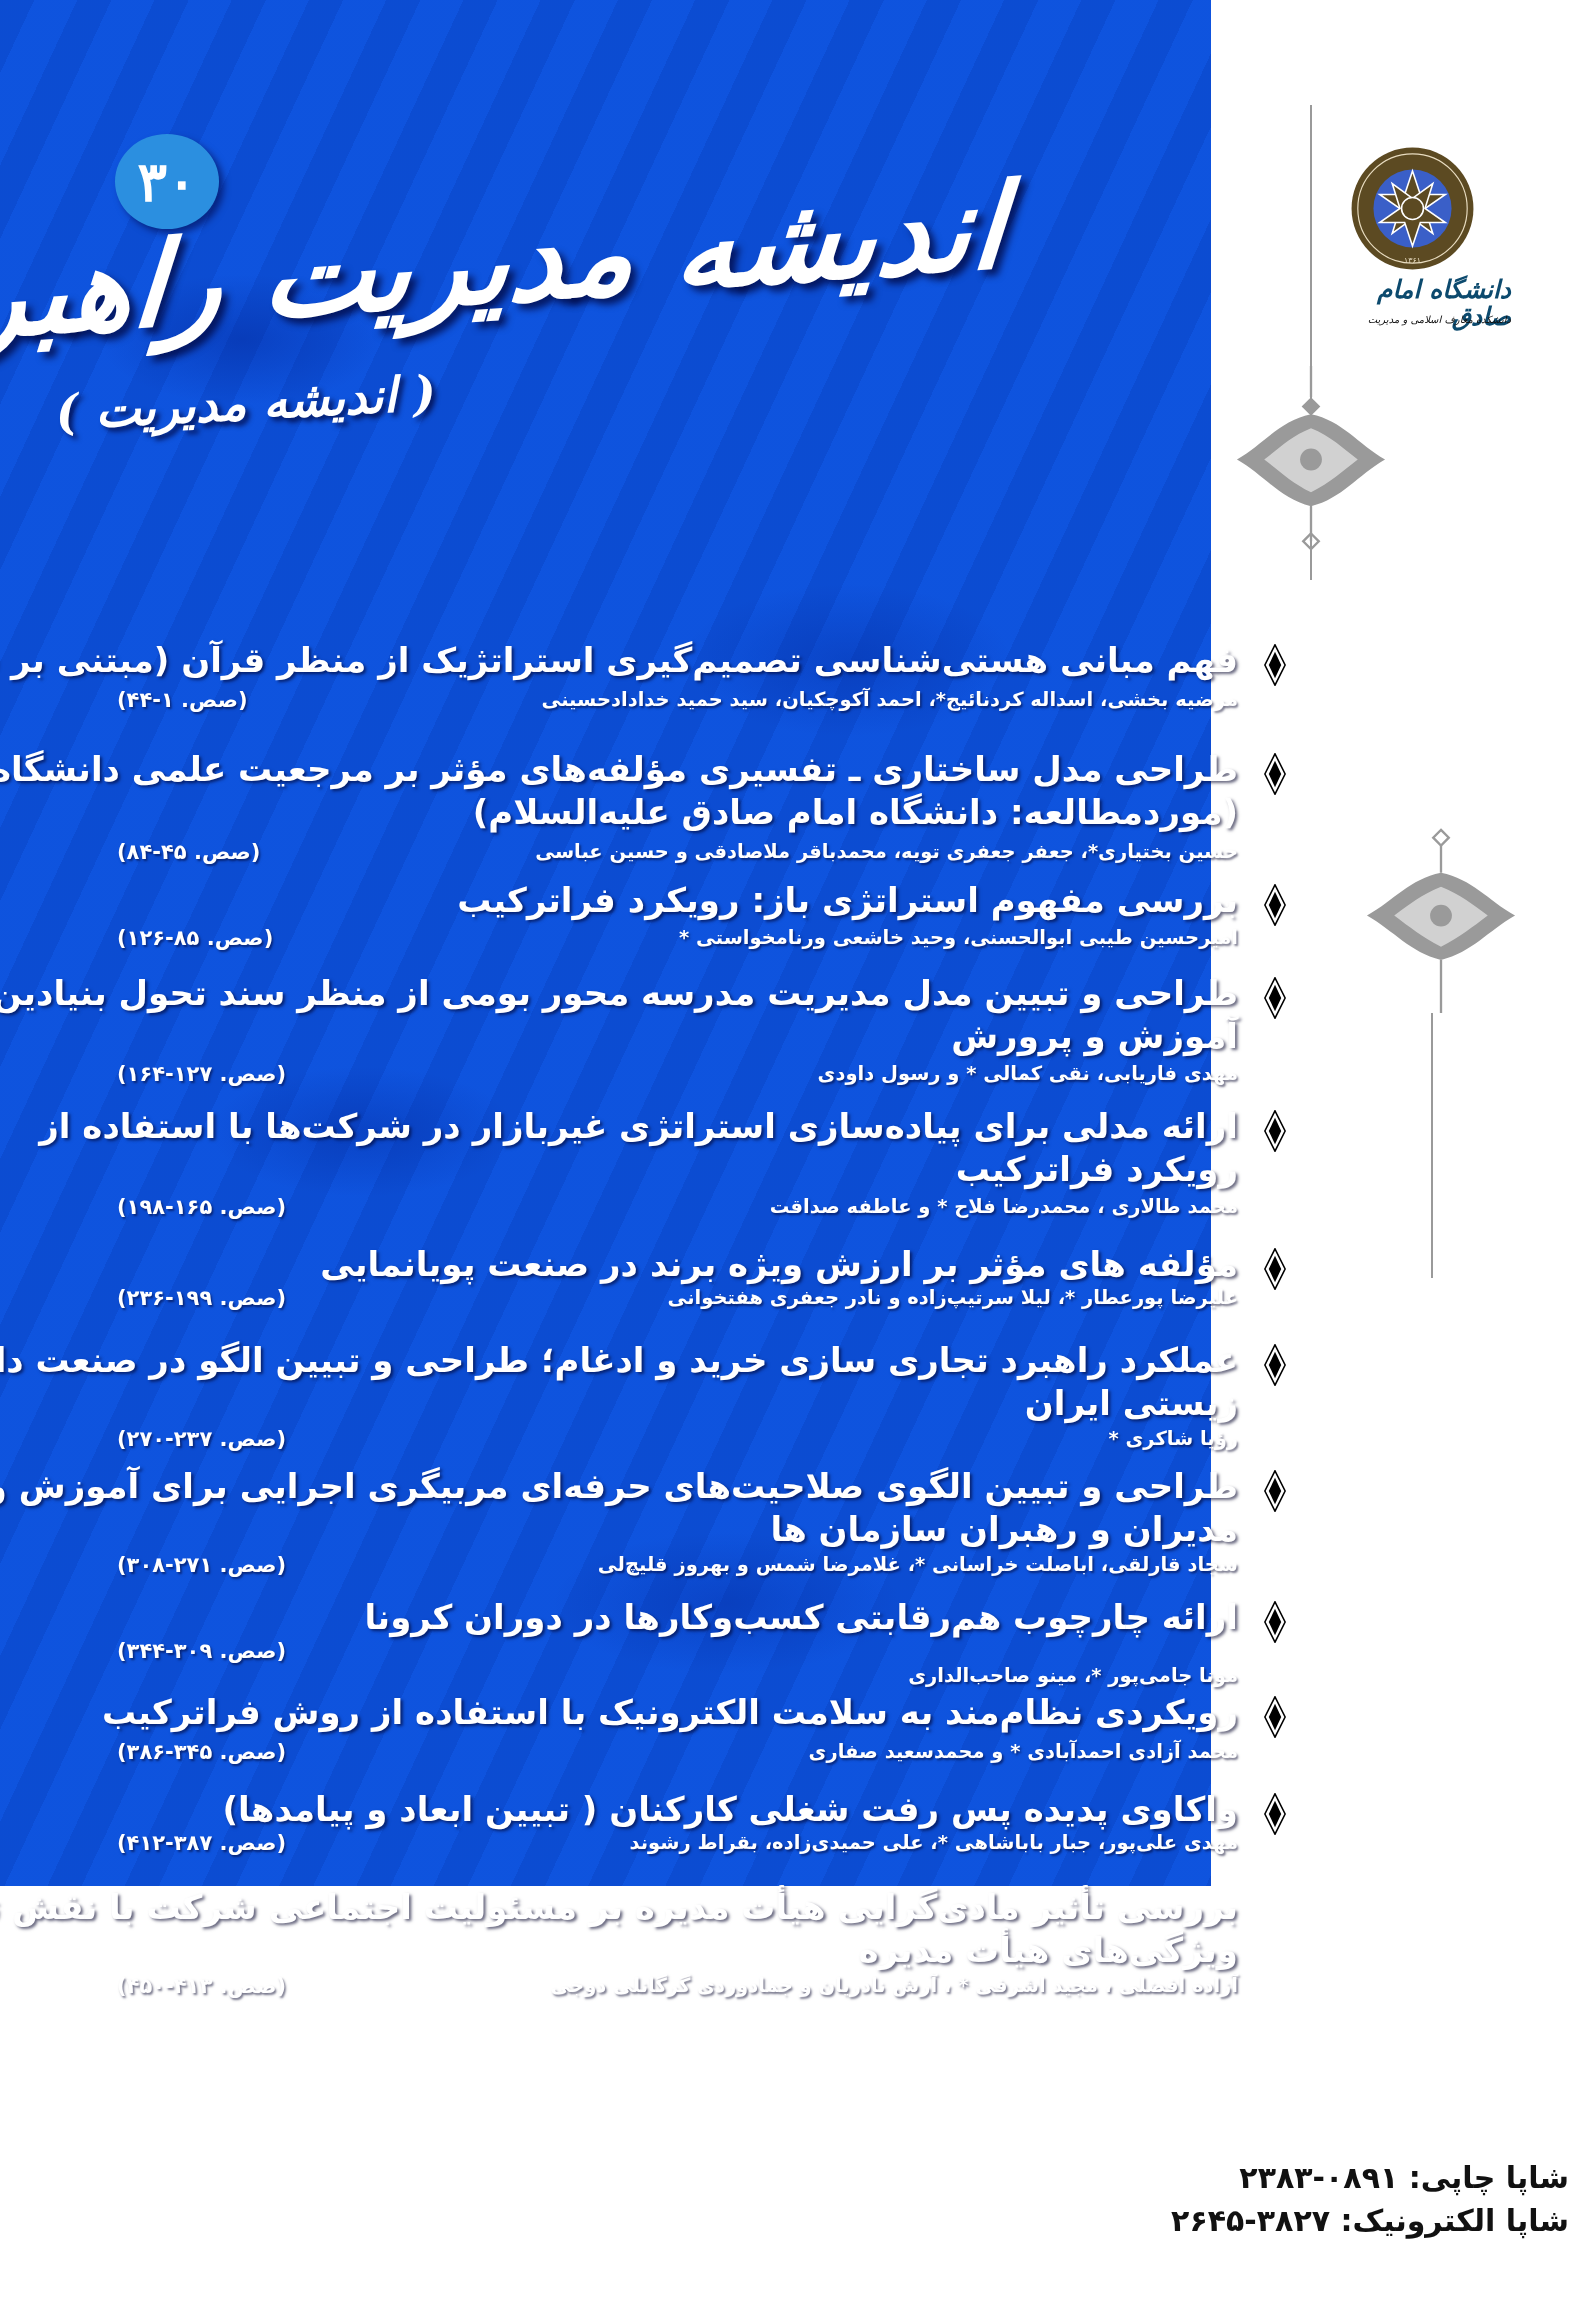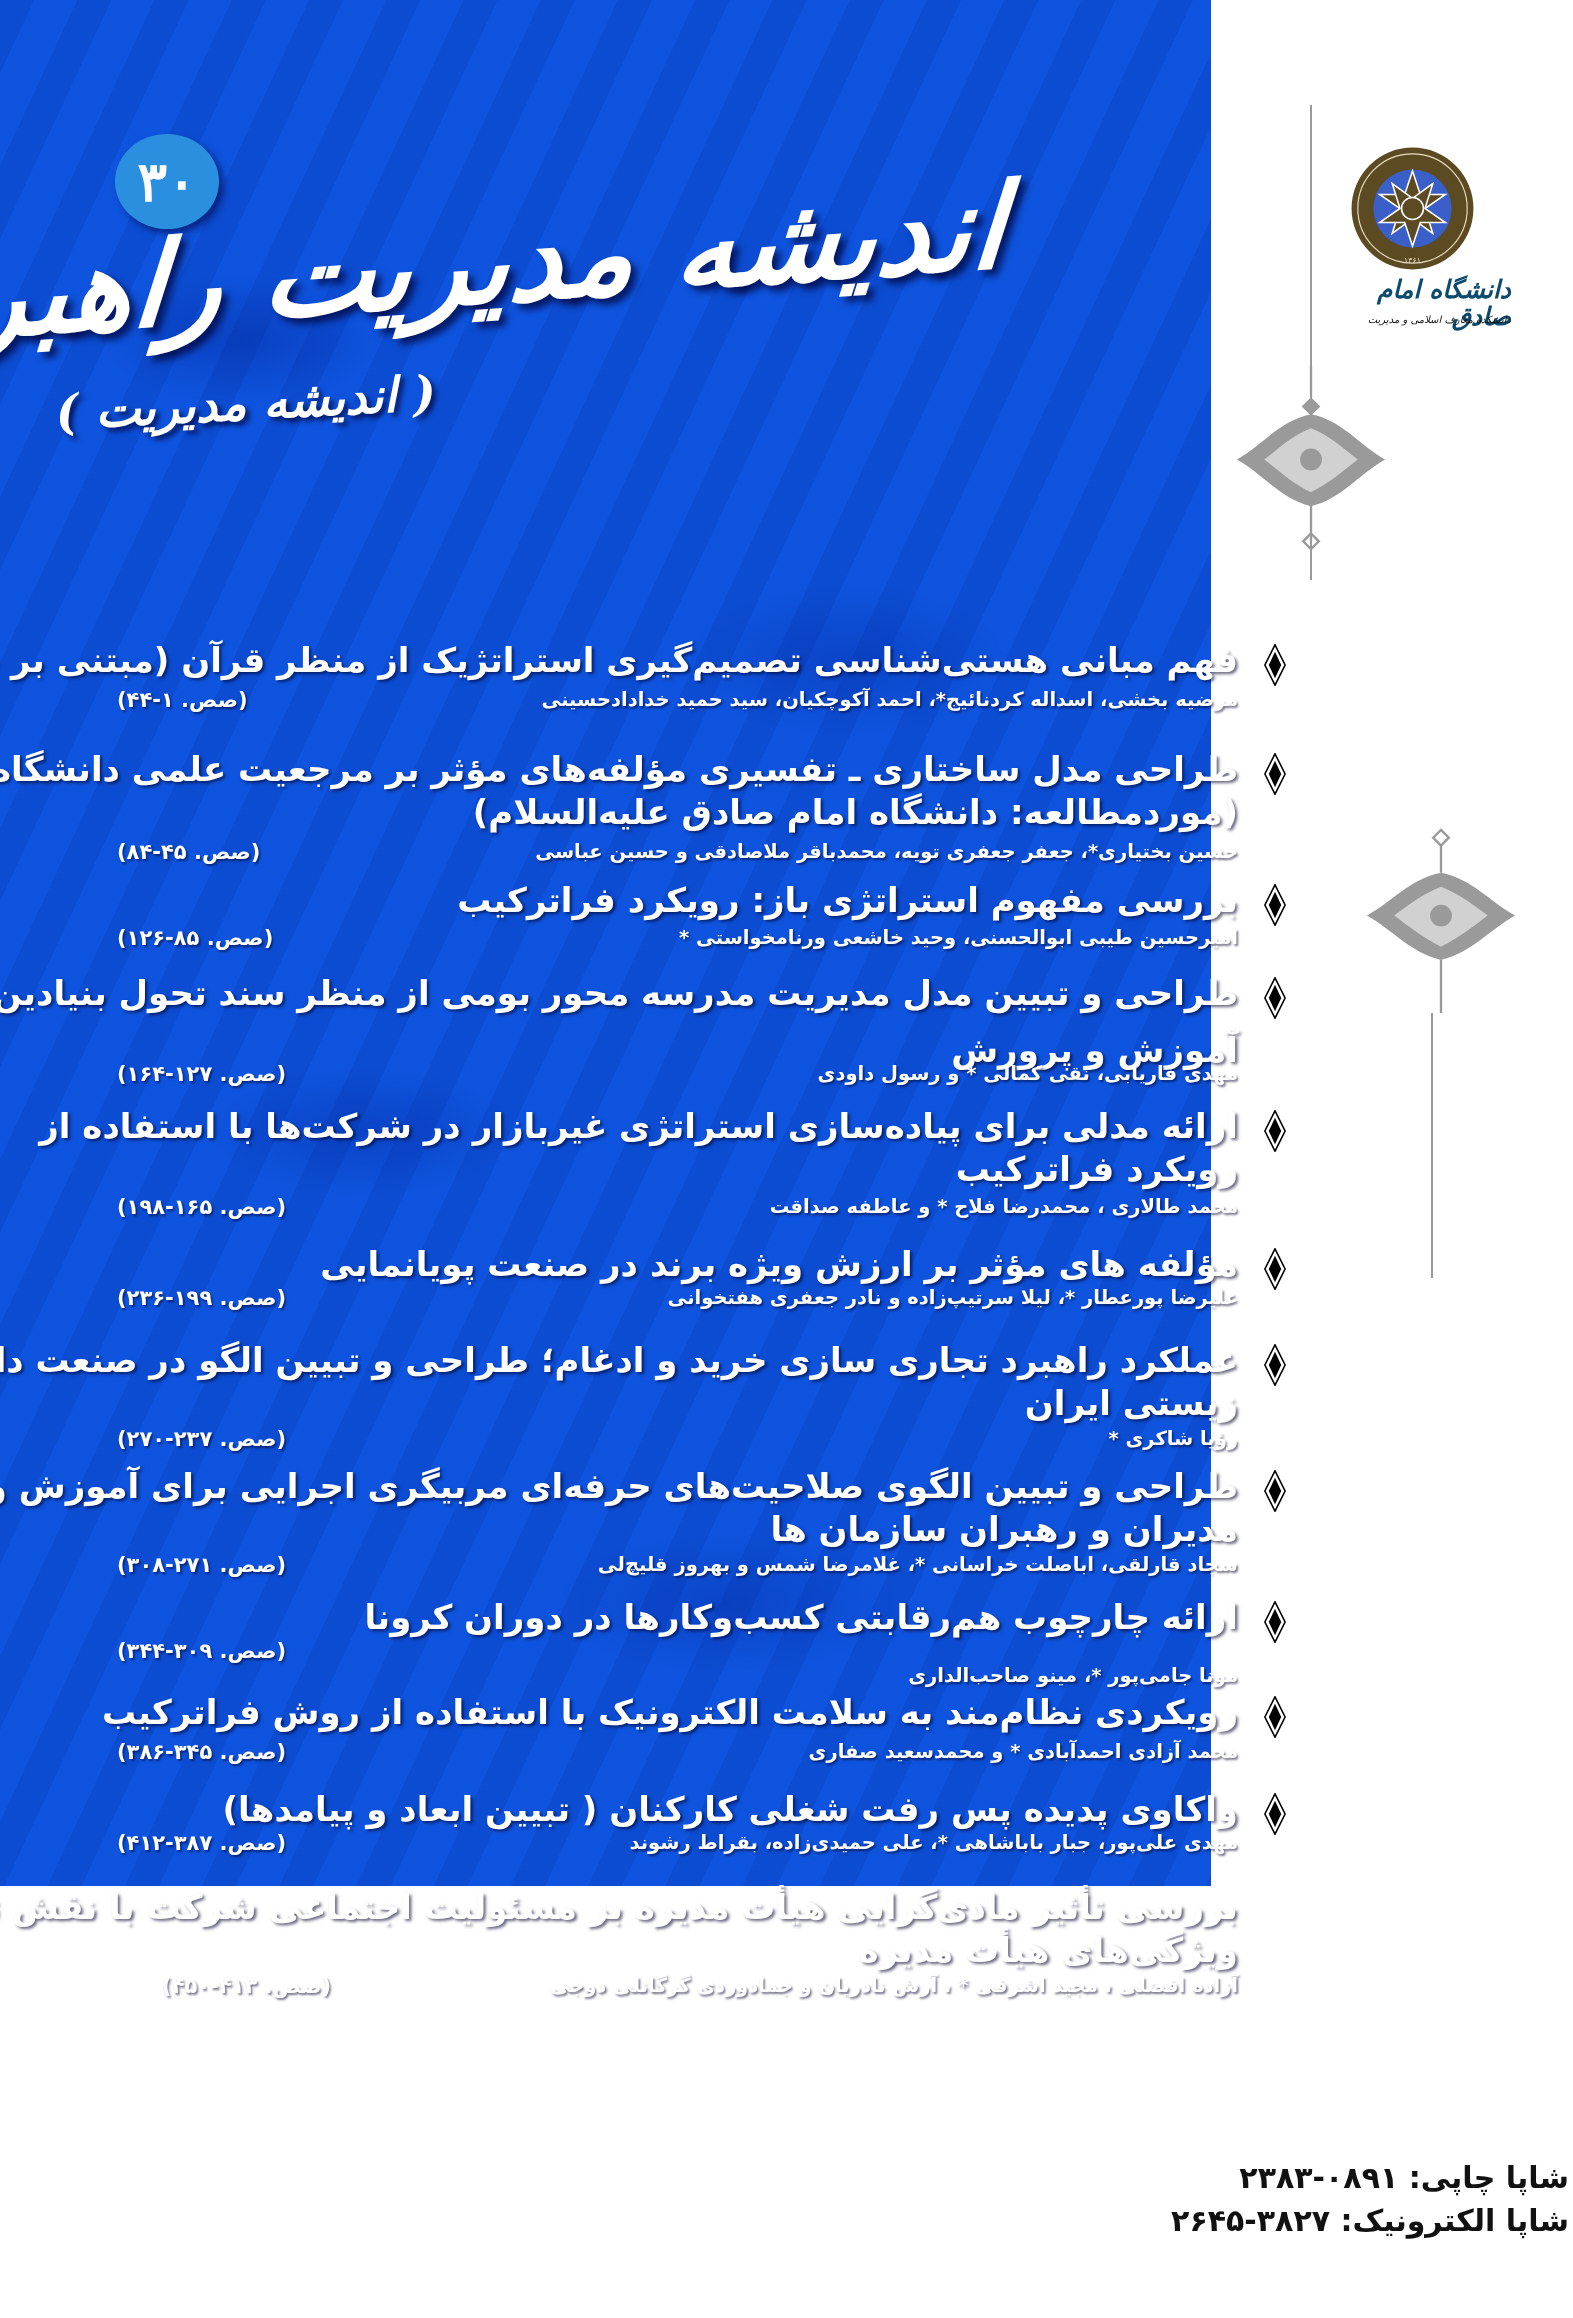--- a/index.html
+++ b/index.html
@@ -120,21 +120,21 @@
     </div>
 
     <div class="article" style="top:333px;">
       <div class="bullet">
           <svg viewBox="0 0 28 54">
             <polygon points="14,1 27,27 14,53 1,27" fill="#fff" stroke="#000" stroke-width="2"></polygon>
             <polygon points="14,10 22,27 14,44 6,27" fill="#000"></polygon>
           </svg>
         </div>
       <div class="a-title" style="top:0px;">طراحی و تبیین مدل مدیریت مدرسه محور بومی از منظر سند تحول بنیادین</div>
-      <div class="a-title" style="top:43px;margin-top:14px;">آموزش و پرورش</div>
+      <div class="a-title" style="top:43px;">آموزش و پرورش</div>
       <div class="a-authors" style="top:88px;">مهدی فاریابی، نقی کمالی * و رسول داودی</div>
       <div class="a-pages" style="top:88px;">(صص. ۱۲۷-۱۶۴)</div>
     </div>
 
     <div class="article" style="top:466px;">
       <div class="bullet">
           <svg viewBox="0 0 28 54">
             <polygon points="14,1 27,27 14,53 1,27" fill="#fff" stroke="#000" stroke-width="2"></polygon>
             <polygon points="14,10 22,27 14,44 6,27" fill="#000"></polygon>
           </svg>
@@ -216,21 +216,21 @@
         </div>
       <div class="a-title" style="top:0px;">واکاوی پدیده پس رفت شغلی کارکنان ( تبیین ابعاد و پیامدها)</div>
       <div class="a-authors" style="top:41px;">مهدی علی‌پور، جبار باباشاهی *، علی حمیدی‌زاده، بقراط رشوند</div>
       <div class="a-pages" style="top:41px;">(صص. ۳۸۷-۴۱۲)</div>
     </div>
 
     <div class="article" style="top:1247px;">
       <div class="a-title" style="top:0px;">بررسی تأثیر مادی‌گرایی هیأت مدیره بر مسئولیت اجتماعی شرکت با نقش تعدیلی</div>
       <div class="a-title" style="top:43px;">ویژگی‌های هیأت مدیره</div>
       <div class="a-authors" style="top:86px;">آزاده افضلی ، مجید اشرفی * ، آرش نادریان و جمادوردی گرگانلی دوجی</div>
-      <div class="a-pages" style="top:86px;margin-left:45px;">(صص. ۴۱۳-۴۵۰)</div>
+      <div class="a-pages" style="top:86px;">(صص. ۴۱۳-۴۵۰)</div>
     </div>
 
   </div>
 </div>
 
 <div class="v-line" style="left:1310px; top:105px; height:475px;"></div>
 
 <svg class="logo" viewBox="0 0 160 160">
   <circle cx="80" cy="80" r="78" fill="#5c4a22"></circle>
   <circle cx="80" cy="80" r="70" fill="none" stroke="#e8dcc0" stroke-width="1.5"></circle>

